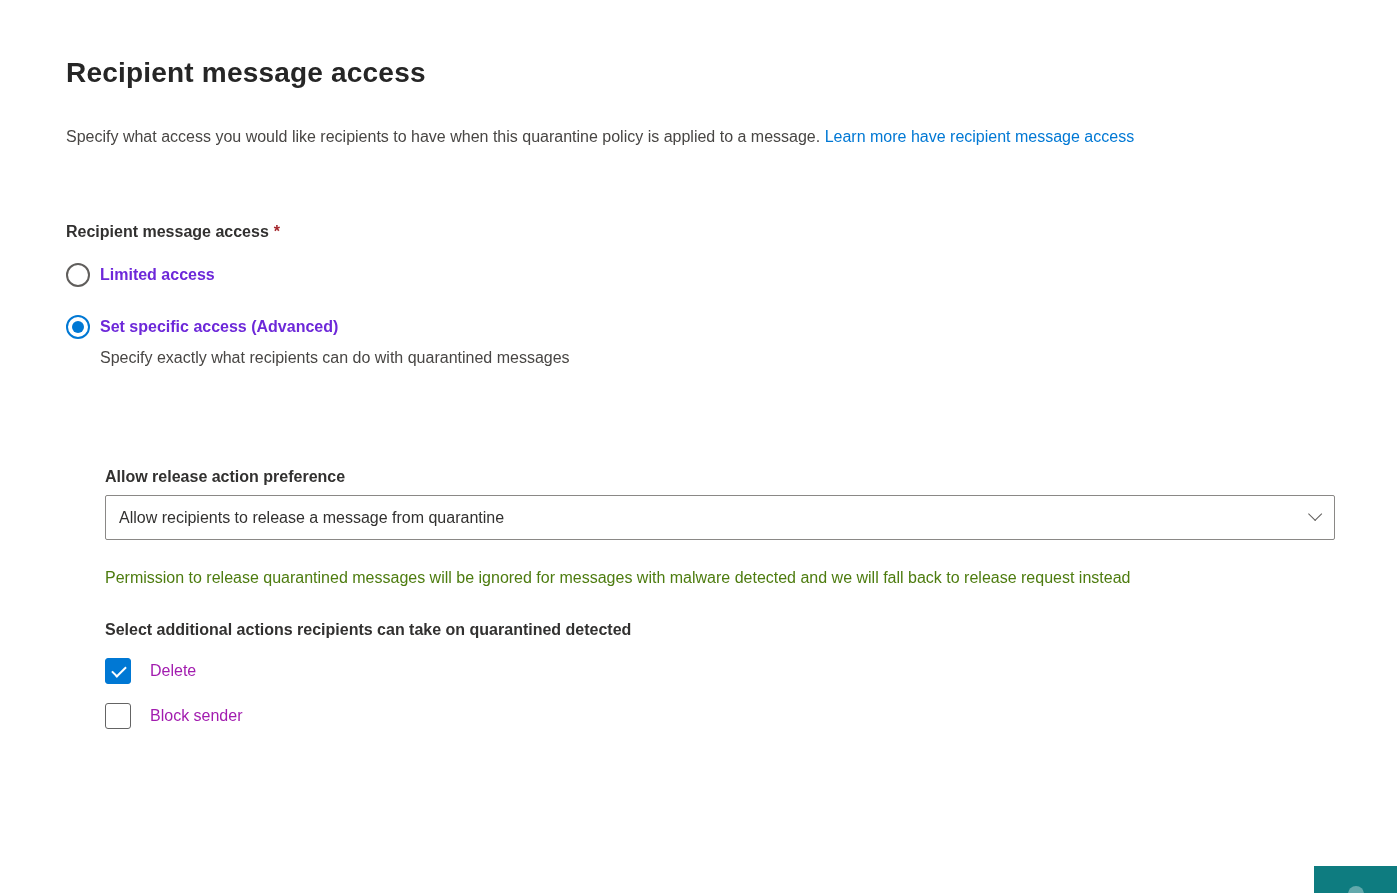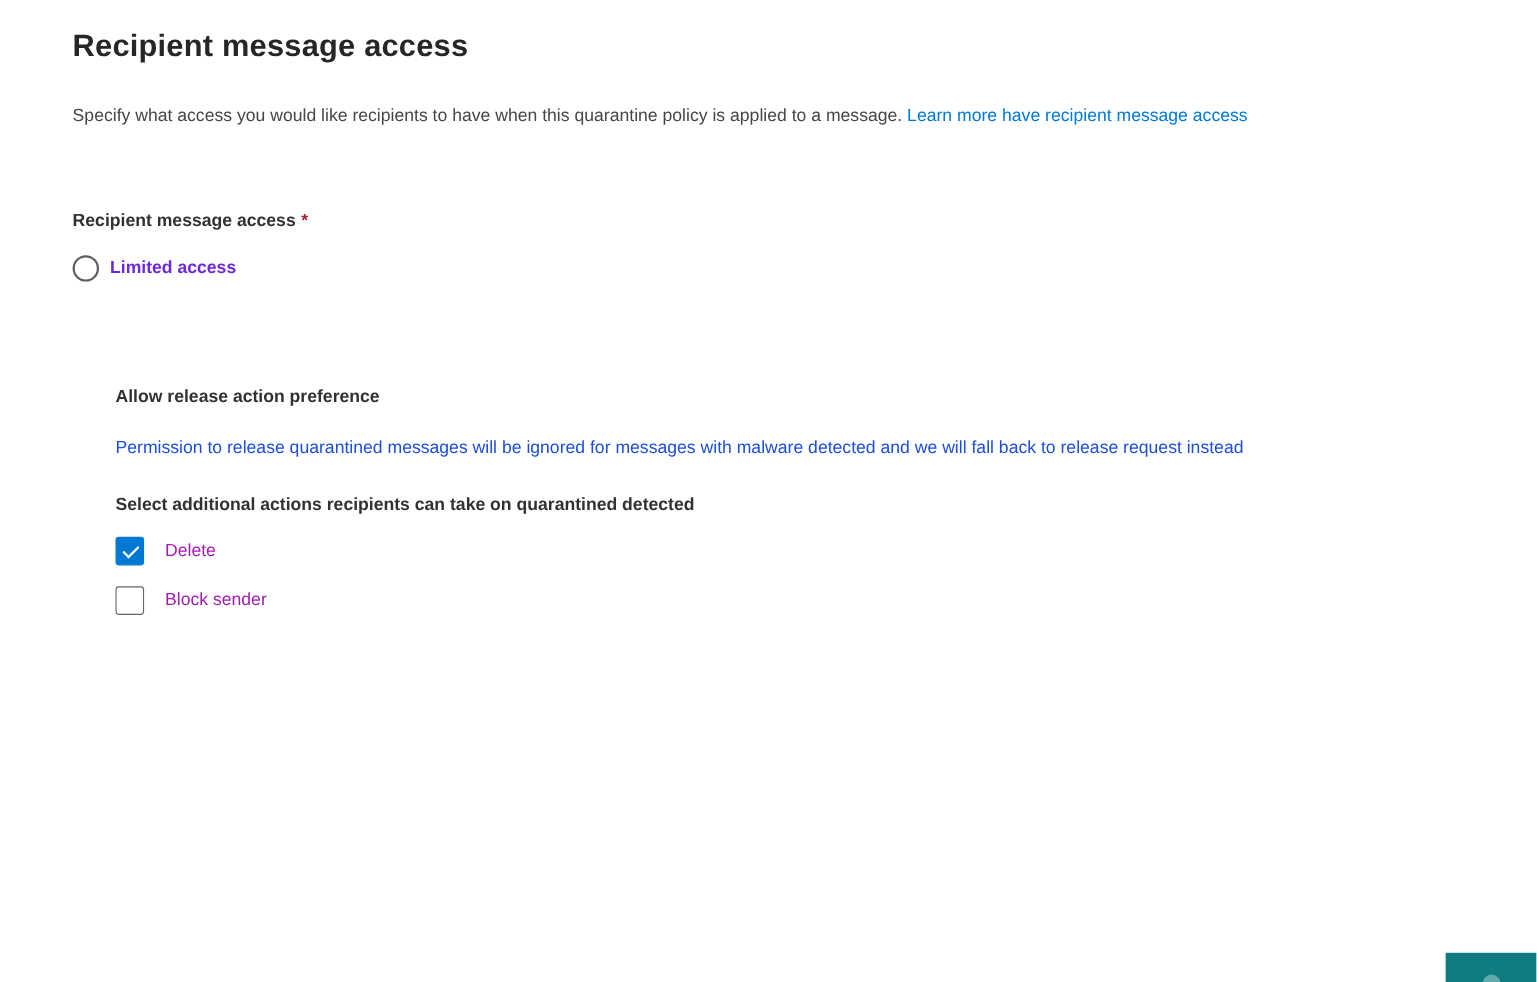--- a/index.html
+++ b/index.html
@@ -5,21 +5,21 @@
   * { box-sizing: border-box; }
   html, body { margin: 0; padding: 0; }
   body {
     width: 1397px; height: 893px;
     background: #ffffff;
     font-family: "Liberation Sans", sans-serif;
     color: #3b3a39;
     overflow: hidden;
     position: relative;
   }
-  .content { padding: 26px 54px 0 66px; }
+  .content { padding: 26px 54px 0 66px; margin-top: 31px; }
 
   h1.page-title {
     font-size: 28px;
     font-weight: 700;
     color: #262626;
     margin: 0 0 34px 0;
     letter-spacing: 0.2px;
   }
 
   p.page-desc {
@@ -107,21 +107,21 @@
     width: 10px; height: 10px;
     border-right: 1.6px solid #605e5c;
     border-bottom: 1.6px solid #605e5c;
     transform: rotate(45deg) translateY(-3px);
     margin-top: -4px;
   }
   .note {
     margin: 24px 0 0 0;
     font-size: 16px;
     line-height: 28px;
-    color: #1d4ed8;
+    color: #4d7c0f;
     max-width: 1226px;
   }
   .actions-label { margin: 29px 0 0 0; }
 
   .checkbox-row {
     display: flex;
     align-items: center;
     margin-top: 19px;
     cursor: pointer;
   }
@@ -183,25 +183,36 @@
     <span>Recipient message access</span><span class="required-star">*</span>
   </div>
 
   <div class="radio-option">
     <div class="radio-row">
       <span class="radio-circle"></span>
       <span class="radio-label">Limited access</span>
     </div>
   </div>
 
+  <div class="radio-option">
+    <div class="radio-row">
+      <span class="radio-circle on"></span>
+      <span class="radio-label">Set specific access (Advanced)</span>
+    </div>
+    <div class="radio-desc">Specify exactly what recipients can do with quarantined messages</div>
+  </div>
 
   <div class="advanced-section">
 
     <div class="section-label">Allow release action preference</div>
 
+    <div class="dropdown" role="combobox">
+      <span>Allow recipients to release a message from quarantine</span>
+      <span class="chevron"></span>
+    </div>
 
     <p class="note">Permission to release quarantined messages will be ignored for messages with malware detected and we will fall back to release request instead</p>
 
     <div class="section-label actions-label">Select additional actions recipients can take on quarantined detected</div>
 
     <div class="checkbox-row">
       <span class="checkbox-box on"></span>
       <span class="checkbox-label">Delete</span>
     </div>
 

